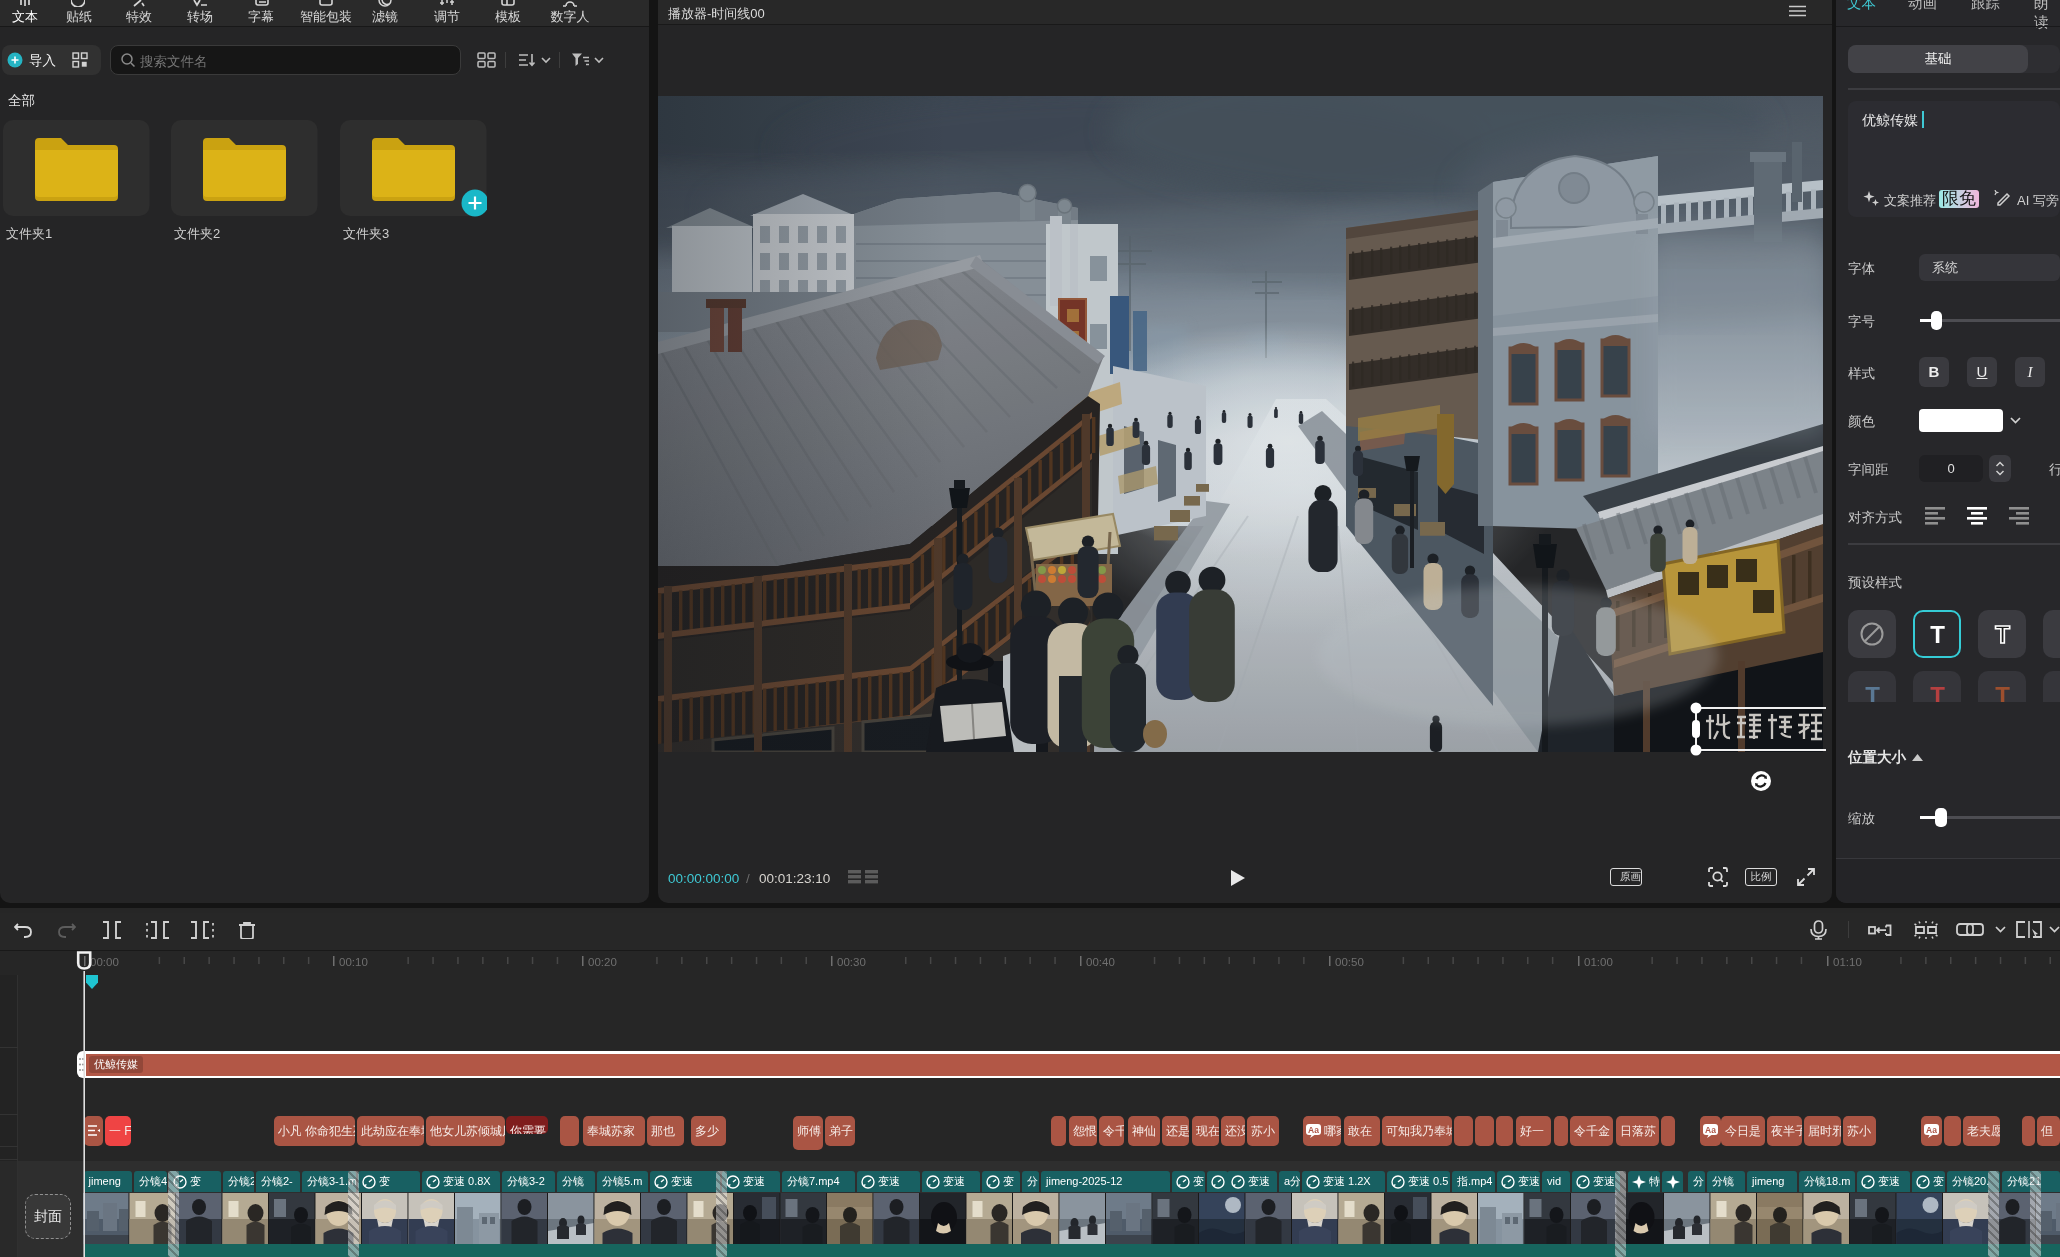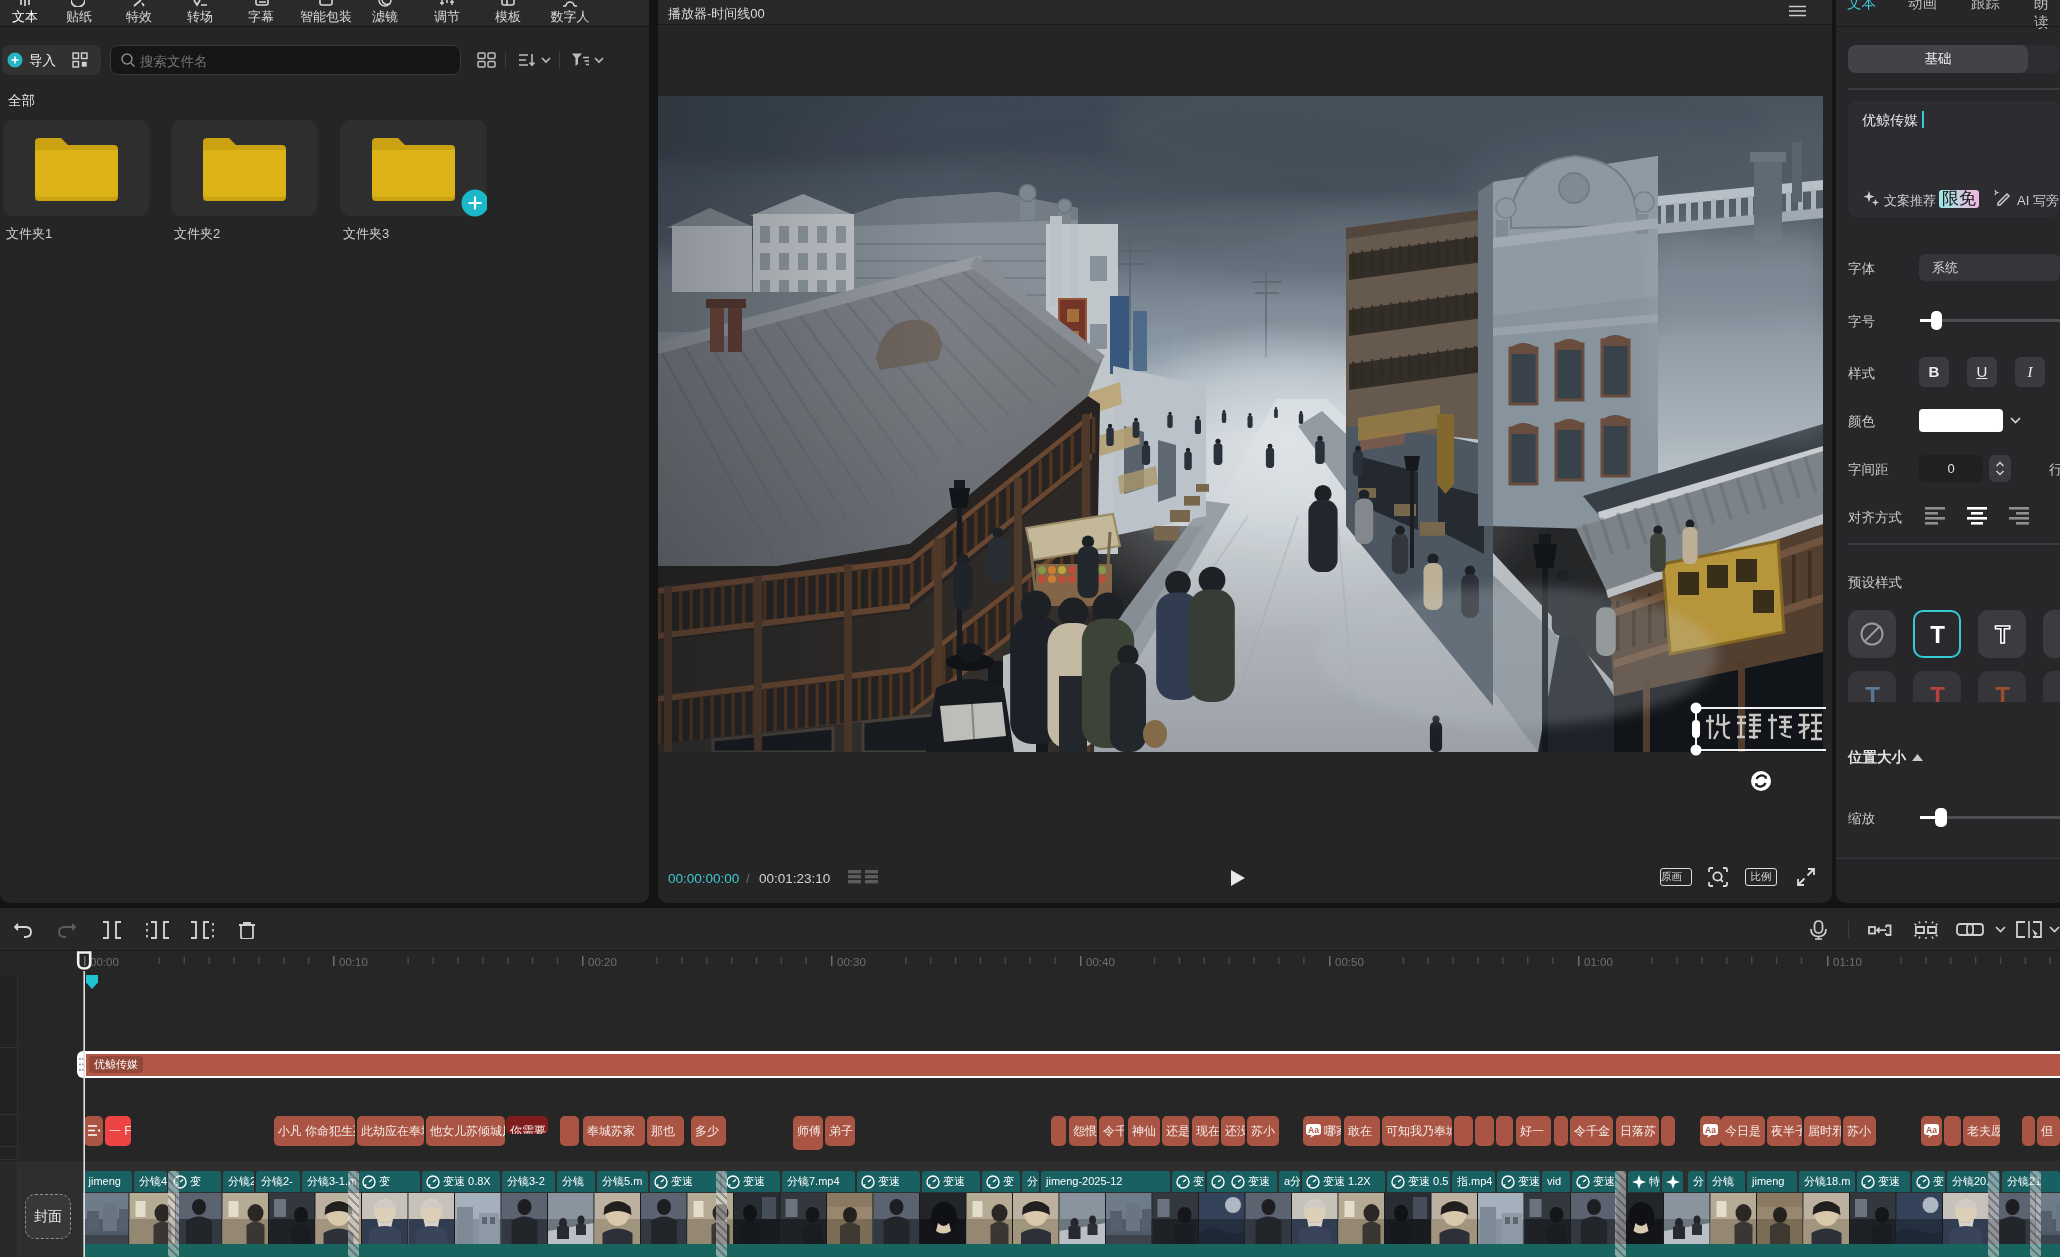--- a/index.html
+++ b/index.html
@@ -670,21 +670,21 @@
 <rect x="0" y="1" width="13" height="3.4"></rect>
       <rect x="0" y="6" width="13" height="3.4"></rect>
       <rect x="0" y="11" width="13" height="3.4"></rect>
 <rect x="17" y="1" width="13" height="3.4"></rect>
       <rect x="17" y="6" width="13" height="3.4"></rect>
       <rect x="17" y="11" width="13" height="3.4"></rect>
     </svg>
 <svg class="abs" style="left:572px;top:869px" width="16" height="18">
       <path d="M1 1 L15 9 L1 17 Z" fill="#e8e8e8"></path>
     </svg>
-<div class="abs" style="left:1002px;top:868px;width:32px;height:18px;border:1.5px solid #dcdcdc;border-radius:3px;color:#dcdcdc;font-size:10.5px;text-align:left;line-height:15px">原画</div>
+<div class="abs" style="left:952px;top:868px;width:32px;height:18px;border:1.5px solid #dcdcdc;border-radius:3px;color:#dcdcdc;font-size:10.5px;text-align:right;line-height:15px">原画</div>
 <svg class="abs" style="left:1050px;top:867px" width="20" height="20" fill="none" stroke="#dcdcdc" stroke-width="1.8">
 <path d="M1 5V2.5Q1 1 2.5 1H5M15 1h2.5Q19 1 19 2.5V5M19 15v2.5Q19 19 17.5 19H15M5 19H2.5Q1 19 1 17.5V15"></path>
 <circle cx="9.5" cy="9.5" r="4.2"></circle>
       <path d="M12.7 12.7l2.2 2.2"></path>
     </svg>
 <div class="abs" style="left:1087px;top:868px;width:32px;height:18px;border:1.5px solid #dcdcdc;border-radius:3px;color:#dcdcdc;font-size:10.5px;text-align:center;line-height:15px">比例</div>
 <svg class="abs" style="left:1139px;top:868px" width="18" height="18" fill="none" stroke="#dcdcdc" stroke-width="1.8">
 <path d="M11 1h6v6M17 1l-6.5 6.5M7 17H1v-6M1 17l6.5-6.5"></path>
     </svg>
 </div>

